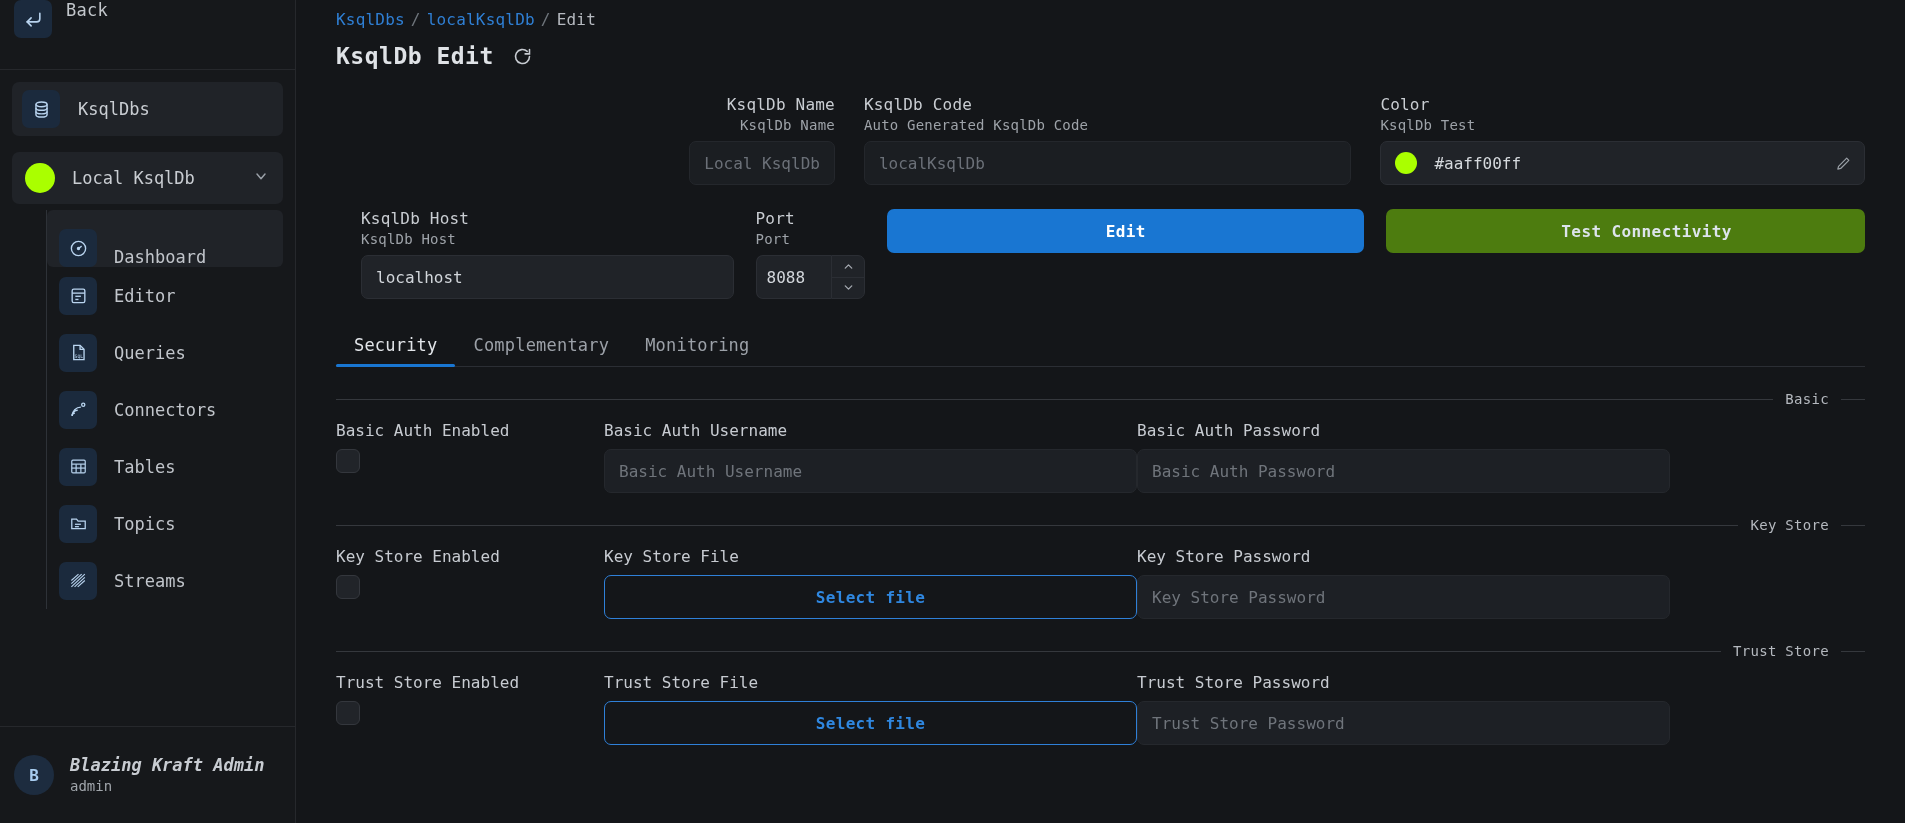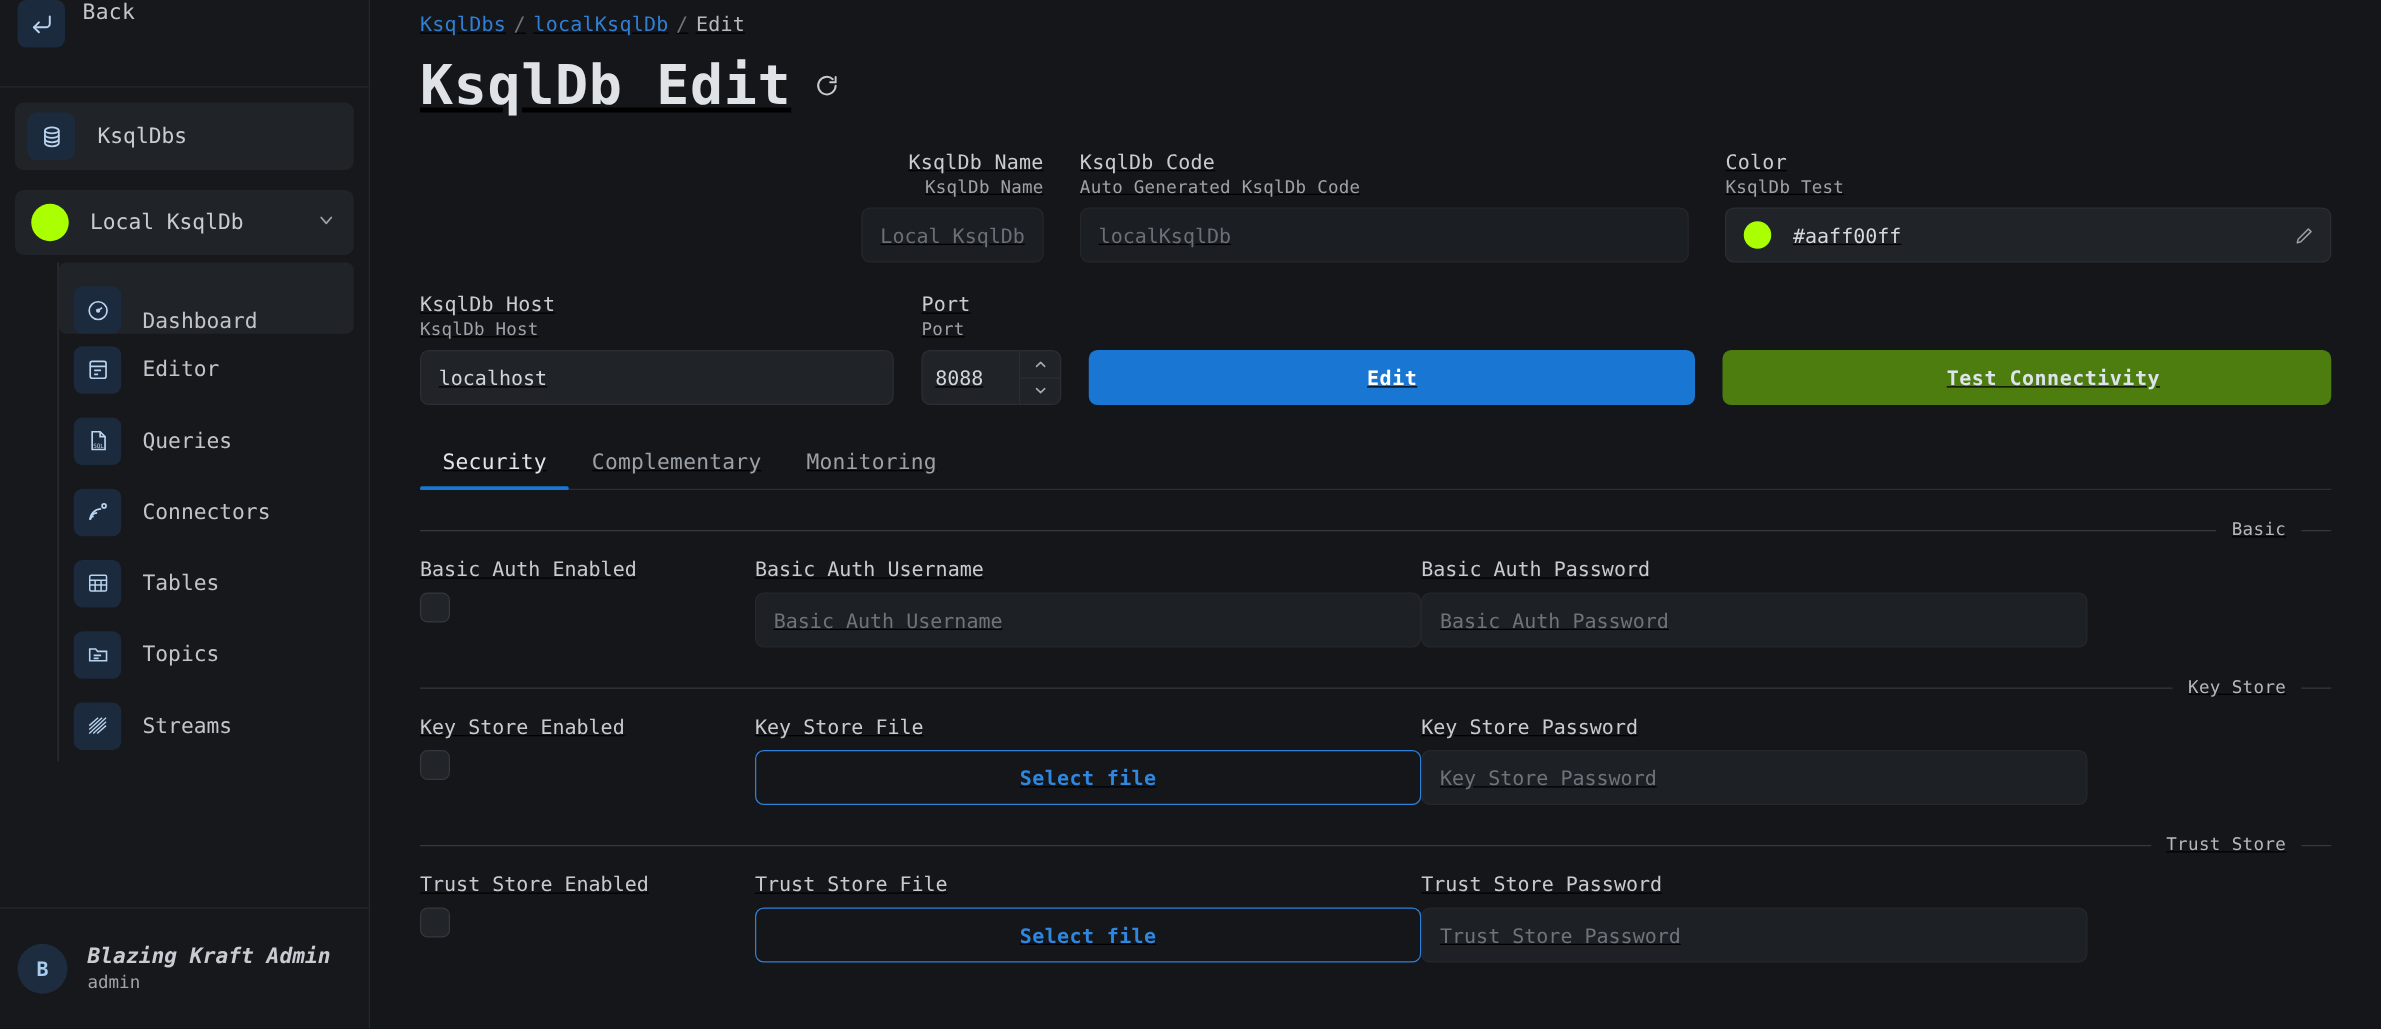--- a/index.html
+++ b/index.html
@@ -78,29 +78,29 @@
     background: #1d2c3f; color: #a8cdf0;
     display: flex; align-items: center; justify-content: center;
     font-size: 16px; font-weight: bold; flex: 0 0 40px;
   }
   .user-name { color: #c8ccd2; font-size: 17px; font-style: italic; font-weight: bold; line-height: 1.35; }
   .user-role { color: #a0a5ab; font-size: 14px; line-height: 1.35; }
 
   
   .main {
     flex: 1; height: 823px; padding: 0 40px 0 40px;
-    background: #141619; overflow: hidden; text-decoration: underline;
+    background: #141619; overflow: hidden;
   }
   .crumbs { padding-top: 10px; font-size: 16px; color: #8c9197; letter-spacing: .2px; }
   .crumbs a { color: #2f7fd4; text-decoration: none; }
   .crumbs .sep { color: #6f757c; margin: 0 6px; }
   .crumbs .cur { color: #b6bac0; }
 
   .title-row { display: flex; align-items: center; gap: 18px; margin-top: 14px; }
-  .page-title { color: #dfe2e6; font-size: 44px; font-weight: bold; letter-spacing: .5px; }
+  .page-title { color: #dfe2e6; font-size: 23px; font-weight: bold; letter-spacing: .5px; }
   .refresh { color: #c7cbd1; display:flex; align-items:center; }
 
   .fields-row { display: flex; gap: 29px; margin-top: 26px; }
   .field { display: flex; flex-direction: column; }
   .f-name  { width: 525px; align-items: flex-end; }
   .f-code  { width: 513px; }
   .f-color { width: 510px; }
   .lbl-top { color: #c9cdd2; font-size: 16px; margin-bottom: 3px; letter-spacing: .2px; }
   .lbl-sub { color: #9ea3a9; font-size: 14px; margin-bottom: 8px; letter-spacing: .2px; }
 
@@ -110,21 +110,21 @@
     display: flex; align-items: center; padding: 0 14px;
     color: #d2d6db; font-size: 16px;
     font-family: "DejaVu Sans Mono", "Liberation Mono", monospace;
   }
   .input.ghost { background: #1b1e22; border-color: #24272c; color: #6b7078; }
   .input.color-inp { gap: 17px; padding-right: 12px; }
   .sw { width: 22px; height: 22px; border-radius: 50%; background: #aaff00; flex: 0 0 22px; }
   .color-val { flex: 1; color: #d6dade; }
   .pencil { color: #9aa0a7; display:flex; }
 
-  .row2 { display: flex; gap: 22px; margin-top: 24px; align-items: flex-end; }
+  .row2 { display: flex; gap: 22px; margin-top: 24px; align-items: flex-start; margin-left: 25px; }
   .f-host { width: 400px; }
   .f-port { width: 118px; }
   .port-wrap { display: flex; }
   .port-input {
     height: 44px; flex: 1; border-radius: 7px 0 0 7px;
     background: #202328; border: 1px solid #2b2e34; border-right: none;
     display: flex; align-items: center; padding: 0 10px;
     color: #d2d6db; font-size: 16px;
   }
   .spin {

